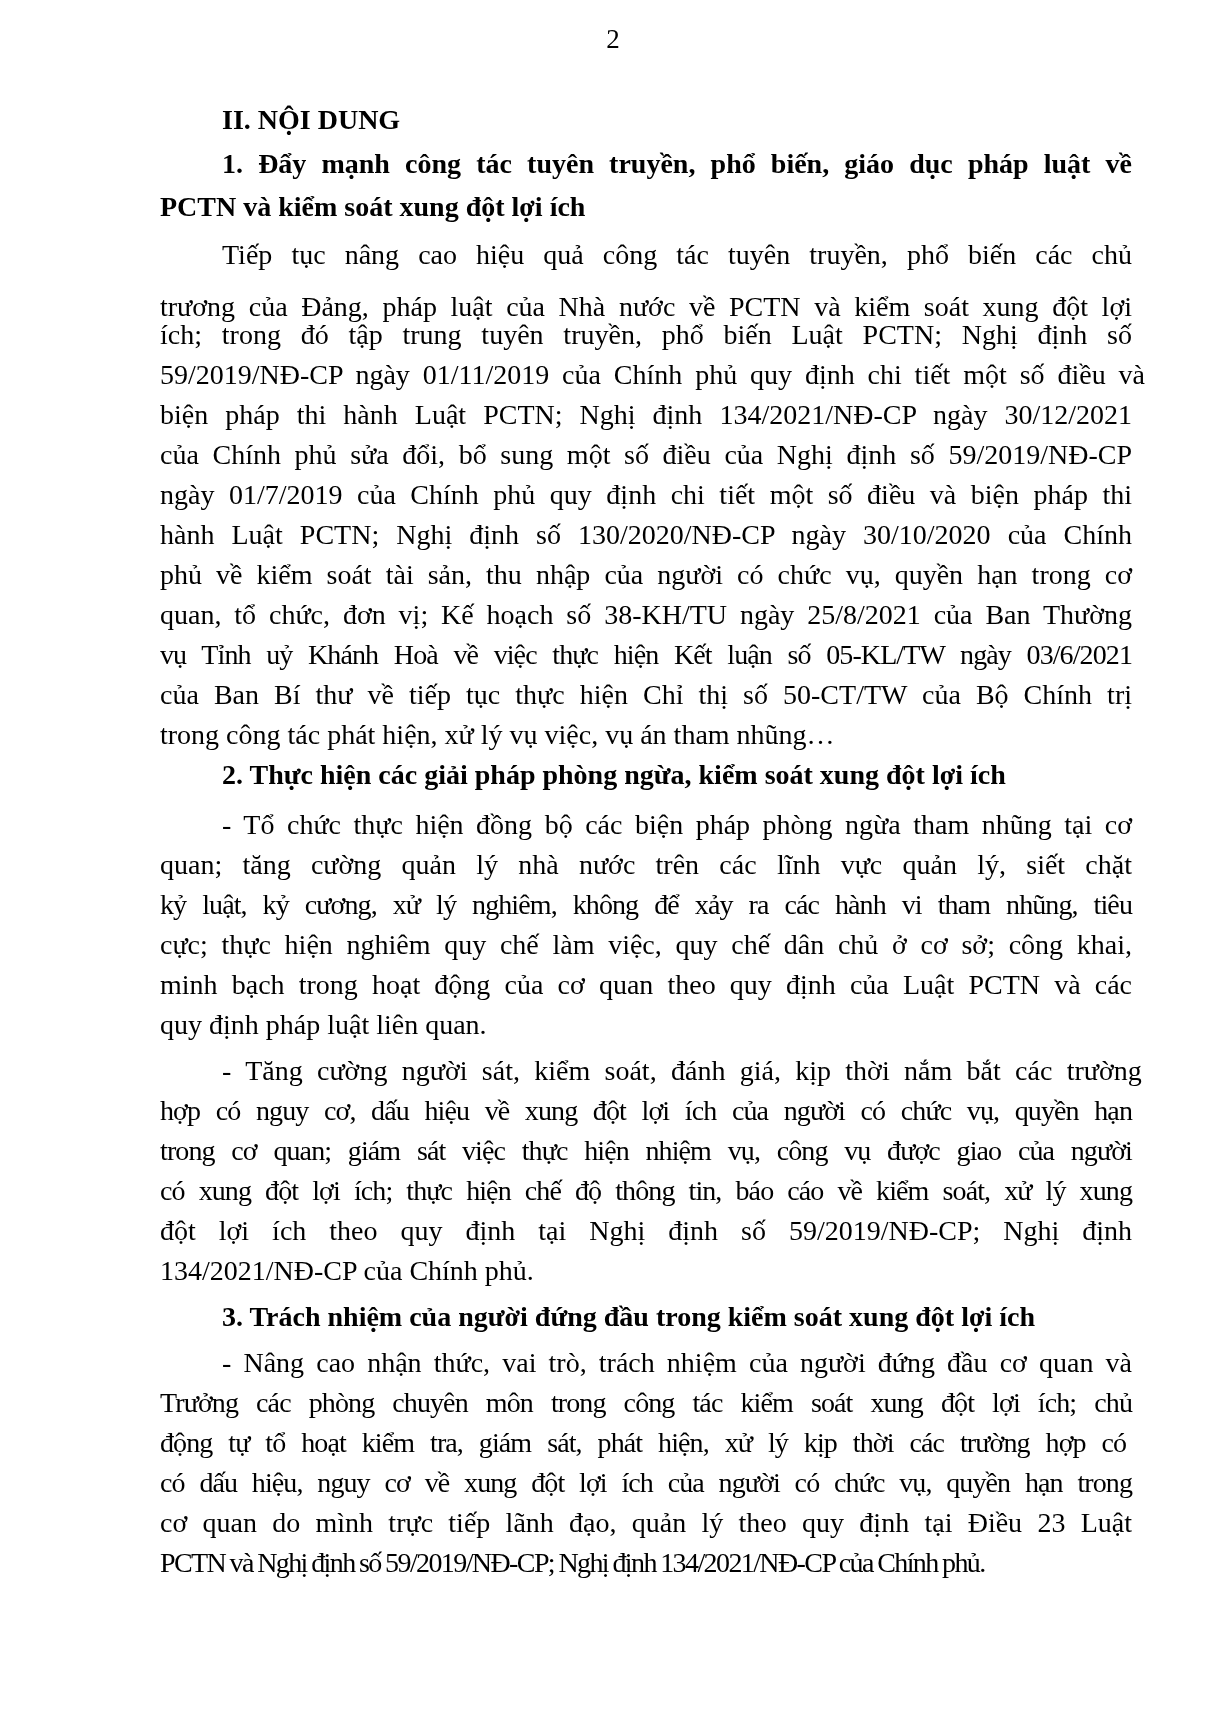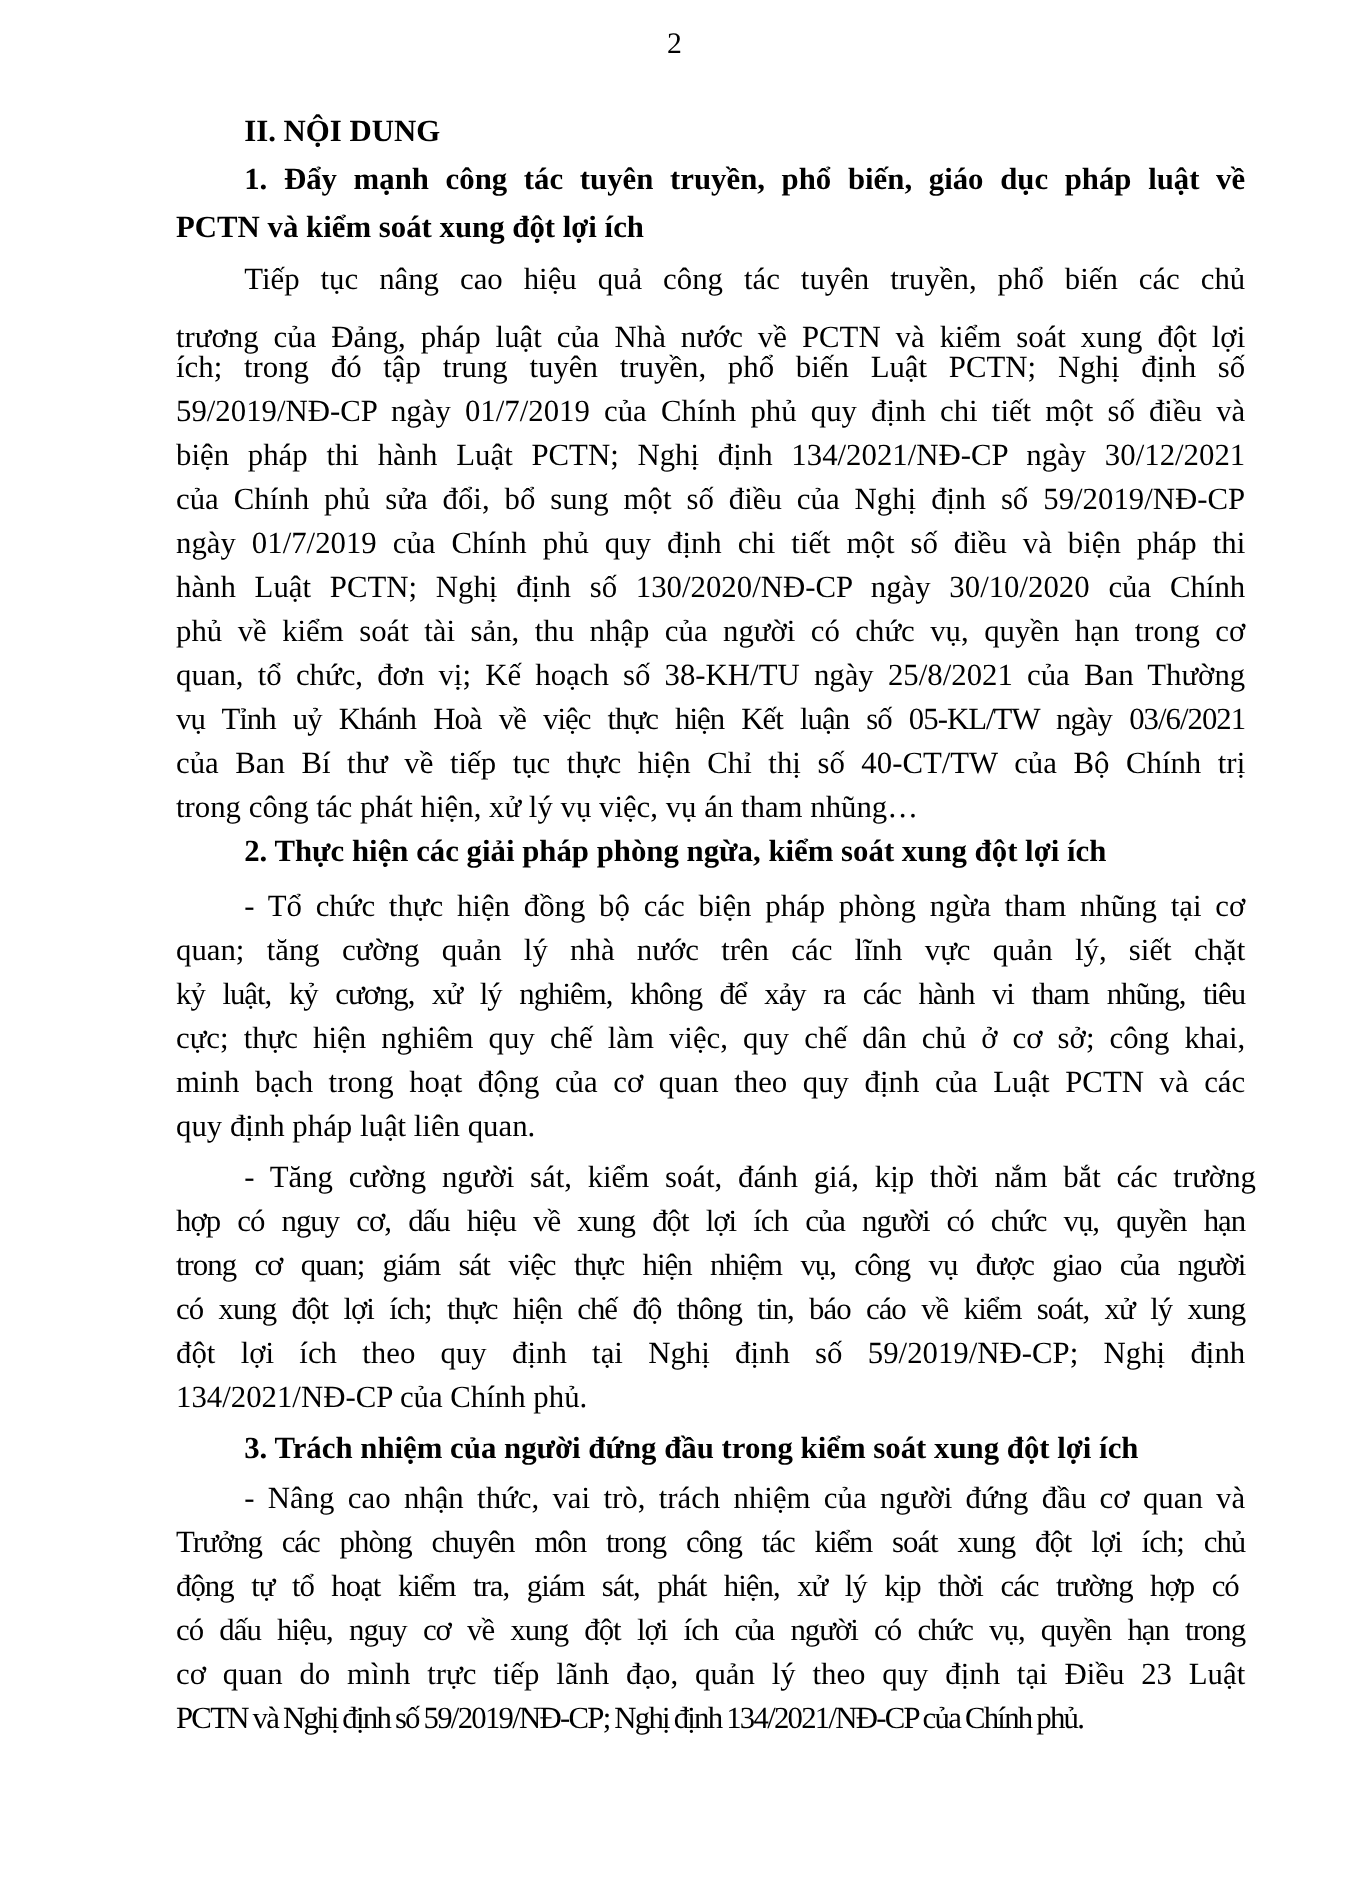--- a/index.html
+++ b/index.html
@@ -21,29 +21,29 @@
 
 <div class="ln ind b" style="top:103px">II. NỘI DUNG</div>
 
 <div class="ln ind b j" style="top: 147px; white-space: nowrap; text-align: right; text-align-last: auto;"><span style="word-spacing: 8.1274px;">1. Đẩy mạnh công tác tuyên truyền, phổ biến, giáo dục pháp luật về</span></div>
 <div class="ln b" style="top:190px">PCTN và kiểm soát xung đột lợi ích</div>
 
 <div>
   <div class="ln ind j" style="top: 238px; white-space: nowrap; text-align: left; text-align-last: auto;"><span style="word-spacing: 12.0637px;">Tiếp tục nâng cao hiệu quả công tác tuyên truyền, phổ biến các chủ</span></div>
   <div class="ln j" style="top: 290px; white-space: nowrap; text-align: center; text-align-last: auto;"><span style="word-spacing: 6.62708px;">trương của Đảng, pháp luật của Nhà nước về PCTN và kiểm soát xung đột lợi</span></div>
   <div class="ln j" style="top: 318px; white-space: nowrap; text-align: left; text-align-last: auto;"><span style="word-spacing: 12.7933px;">ích; trong đó tập trung tuyên truyền, phổ biến Luật PCTN; Nghị định số</span></div>
-  <div class="ln j" style="top: 358px; white-space: nowrap; text-align: left; text-align-last: auto;"><span style="word-spacing: 5.87139px;">59/2019/NĐ-CP ngày 01/7/2019 của Chính phủ quy định chi tiết một số điều và</span></div>
+  <div class="ln j" style="top: 358px; white-space: nowrap; text-align: left; text-align-last: auto;"><span style="word-spacing: 5.87139px;">59/2019/NĐ-CP ngày 01/11/2019 của Chính phủ quy định chi tiết một số điều và</span></div>
   <div class="ln j" style="top: 398px; white-space: nowrap; text-align: left; text-align-last: auto;"><span style="word-spacing: 10.0406px;">biện pháp thi hành Luật PCTN; Nghị định 134/2021/NĐ-CP ngày 30/12/2021</span></div>
   <div class="ln j" style="top: 438px; white-space: nowrap; text-align: left; text-align-last: auto;"><span style="word-spacing: 6.62388px;">của Chính phủ sửa đổi, bổ sung một số điều của Nghị định số 59/2019/NĐ-CP</span></div>
   <div class="ln j" style="top: 478px; white-space: nowrap; text-align: left; text-align-last: auto;"><span style="word-spacing: 7.51042px;">ngày 01/7/2019 của Chính phủ quy định chi tiết một số điều và biện pháp thi</span></div>
   <div class="ln j" style="top: 518px; white-space: nowrap; text-align: left; text-align-last: auto;"><span style="word-spacing: 10.0391px;">hành Luật PCTN; Nghị định số 130/2020/NĐ-CP ngày 30/10/2020 của Chính</span></div>
   <div class="ln j" style="top: 558px; white-space: nowrap; text-align: left; text-align-last: auto;"><span style="word-spacing: 7.04297px;">phủ về kiểm soát tài sản, thu nhập của người có chức vụ, quyền hạn trong cơ</span></div>
   <div class="ln j" style="top: 598px; white-space: nowrap; text-align: left; text-align-last: auto;"><span style="word-spacing: 5.89183px;">quan, tổ chức, đơn vị; Kế hoạch số 38-KH/TU ngày 25/8/2021 của Ban Thường</span></div>
   <div class="ln j cond" style="top: 638px; white-space: nowrap; text-align: left; text-align-last: auto;"><span style="word-spacing: 9.52121px;">vụ Tỉnh uỷ Khánh Hoà về việc thực hiện Kết luận số 05-KL/TW ngày 03/6/2021</span></div>
-  <div class="ln j" style="top: 678px; white-space: nowrap; text-align: left; text-align-last: auto;"><span style="word-spacing: 8.04492px;">của Ban Bí thư về tiếp tục thực hiện Chỉ thị số 40-CT/TW của Bộ Chính trị</span></div>
+  <div class="ln j" style="top: 678px; white-space: nowrap; text-align: left; text-align-last: auto;"><span style="word-spacing: 8.04492px;">của Ban Bí thư về tiếp tục thực hiện Chỉ thị số 50-CT/TW của Bộ Chính trị</span></div>
   <div class="ln" style="top:718px">trong công tác phát hiện, xử lý vụ việc, vụ án tham nhũng…</div>
 </div>
 
 <div class="ln ind b" style="top:758px">2. Thực hiện các giải pháp phòng ngừa, kiểm soát xung đột lợi ích</div>
 
 <div>
   <div class="ln ind j" style="top: 808px; white-space: nowrap; text-align: left; text-align-last: auto;"><span style="word-spacing: 5.51458px;">- Tổ chức thực hiện đồng bộ các biện pháp phòng ngừa tham nhũng tại cơ</span></div>
   <div class="ln j" style="top: 848px; white-space: nowrap; text-align: left; text-align-last: auto;"><span style="word-spacing: 13.2444px;">quan; tăng cường quản lý nhà nước trên các lĩnh vực quản lý, siết chặt</span></div>
   <div class="ln j cond" style="top: 888px; white-space: nowrap; text-align: left; text-align-last: auto;"><span style="word-spacing: 9.86816px;">kỷ luật, kỷ cương, xử lý nghiêm, không để xảy ra các hành vi tham nhũng, tiêu</span></div>
   <div class="ln j" style="top: 928px; white-space: nowrap; text-align: left; text-align-last: auto;"><span style="word-spacing: 6.7041px;">cực; thực hiện nghiêm quy chế làm việc, quy chế dân chủ ở cơ sở; công khai,</span></div>

